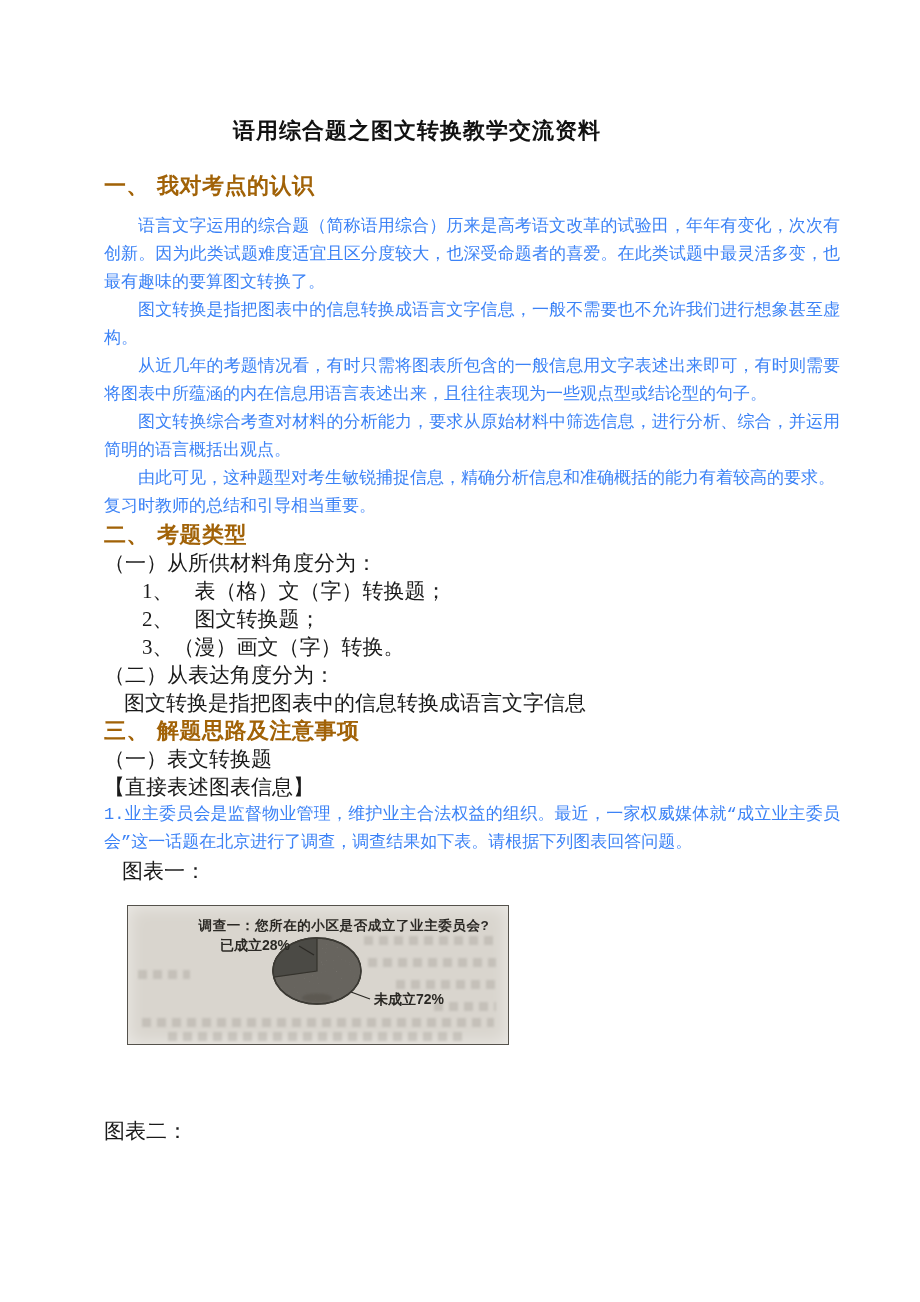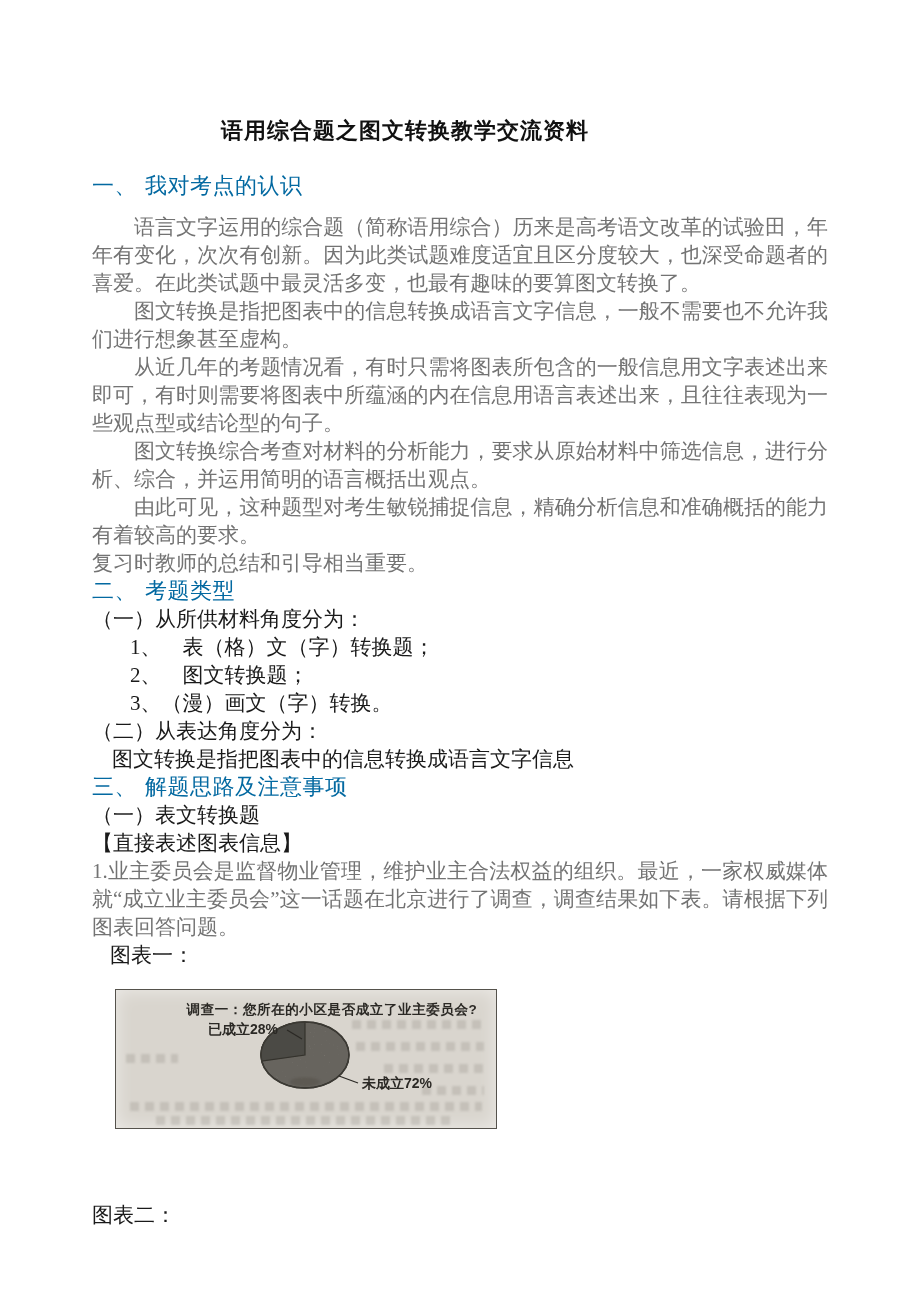--- a/index.html
+++ b/index.html
@@ -7,51 +7,52 @@
     position: relative;
     width: 920px;
     height: 1302px;
     background: #ffffff;
     overflow: hidden;
     font-family: "Liberation Serif", serif;
     color: #1a1a1a;
   }
   .content {
     position: absolute;
-    left: 92px;
+    left: 104px;
     top: 116px;
     width: 736px;
   }
   .doc-title {
     font-family: "Liberation Sans", sans-serif;
     font-weight: bold;
     font-size: 22px;
     line-height: 30px;
     text-align: center;
     padding-right: 110px;
     color: #111;
     margin-bottom: 26px;
     letter-spacing: 1px;
   }
   .heading {
     font-family: "Liberation Sans", sans-serif;
-    font-weight: normal;
+    font-weight: bold;
     font-size: 22px;
     line-height: 28px;
-    color: #0369a1;
+    color: #a16207;
     letter-spacing: 0.5px;
   }
   .heading .h-num { display: inline-block; }
   .heading .h-text { display: inline-block; margin-left: 8px; }
   .body-text {
-    font-size: 21px;
+    font-size: 17px;
     line-height: 28px;
     text-align: justify;
     text-justify: inter-character;
-    color: #737373;
+    color: #3b82f6;
+    font-family: Liberation Mono, monospace;
   }
   .para { text-indent: 2em; margin: 0; }
   .para.first { margin-top: 13px; }
   .flush { text-indent: 0; margin: 0; }
   .sub-label { font-size: 21px; line-height: 28px; }
   .list-item { font-size: 21px; line-height: 28px; padding-left: 38px; }
   .indent-1 { padding-left: 20px; }
   .chart-label { font-size: 21px; line-height: 28px; padding-left: 18px; }
   .chart2-label { font-size: 21px; line-height: 28px; margin-top: 72px; }
 

